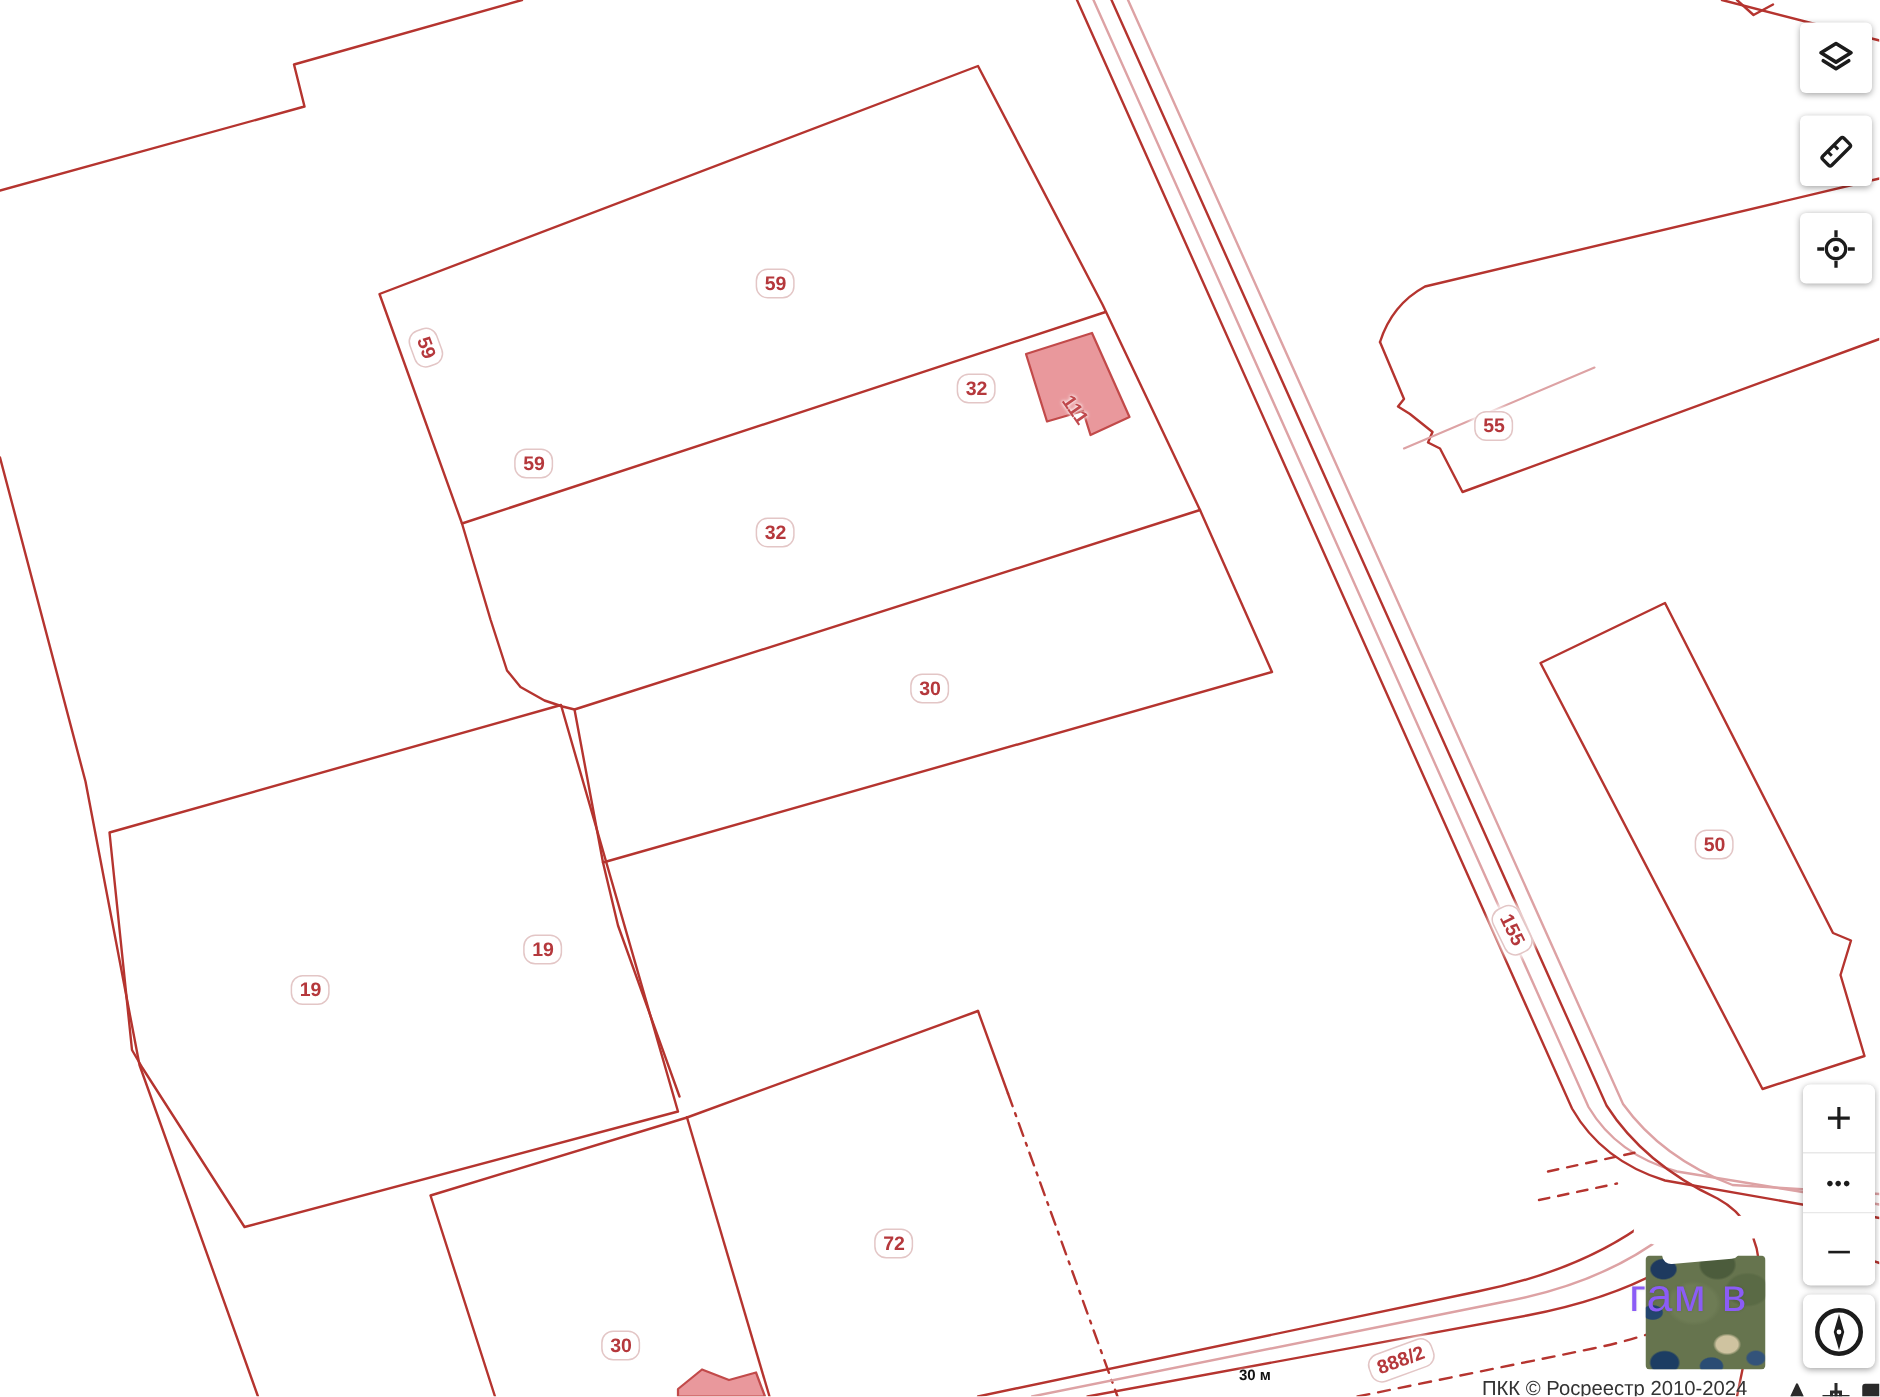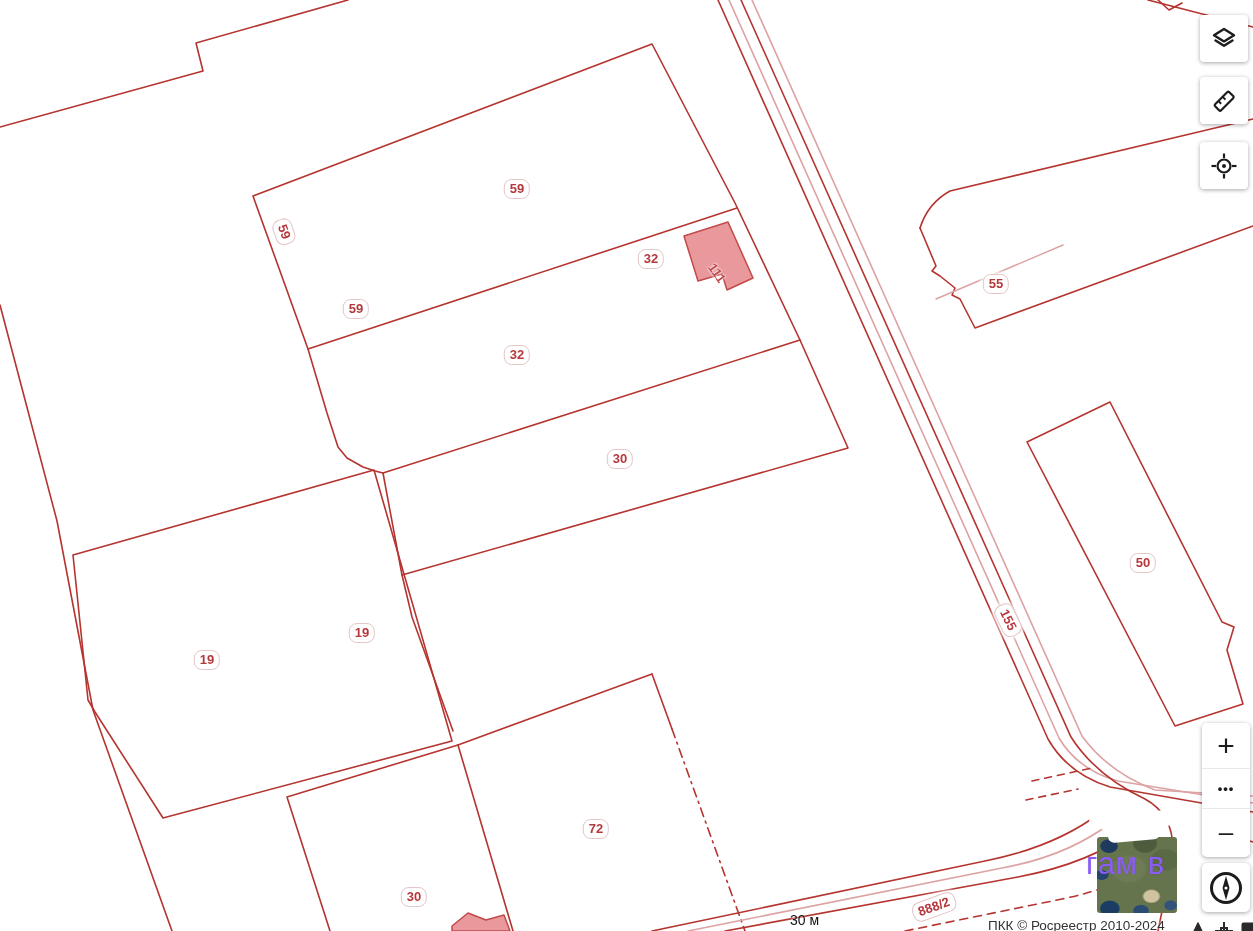--- a/index.html
+++ b/index.html
@@ -60,21 +60,21 @@
   }
   .zrow.zin{height:45px;font-size:30px;font-weight:400;}
   .zrow.zmore{height:41px;font-size:13px;font-weight:bold;letter-spacing:1px;border-top:1px solid #e8e8e8;border-bottom:1px solid #e8e8e8;}
   .zrow.zout{height:46px;font-size:26px;}
   .compassbtn{
     position:absolute;left:1202px;top:863px;width:48px;height:49px;background:#fff;border:none;
     border-radius:5px;box-shadow:0 1px 4px rgba(0,0,0,.35);z-index:20;cursor:pointer;
     display:flex;align-items:center;justify-content:center;padding:0;
   }
   .scale-label{
-    position:absolute;left:790px;top:912px;z-index:7;font-size:14px;color:#111;font-weight:400;
+    position:absolute;left:826px;top:912px;z-index:7;font-size:10px;color:#111;font-weight:700;
     text-shadow:0 0 3px #fff;
   }
   .attribution{
     position:absolute;left:988px;top:918px;z-index:7;font-size:13.5px;color:#333;
     white-space:nowrap;text-shadow:0 0 3px #fff;
   }
   .cuticon{position:absolute;top:921px;width:20px;height:20px;z-index:21;cursor:pointer;}
 </style>
 </head>
 <body>

